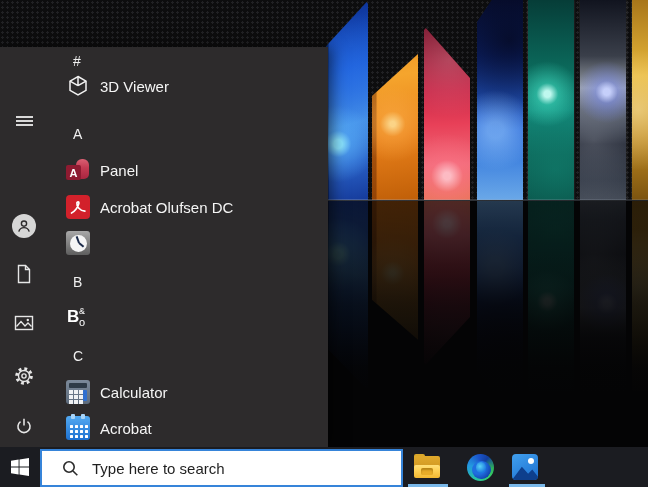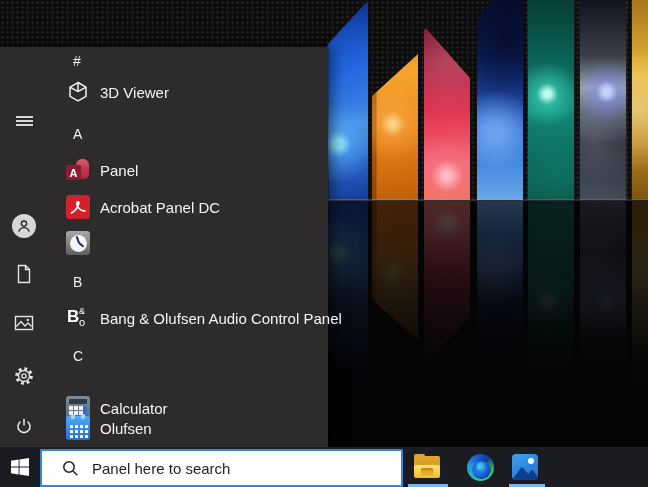--- a/index.html
+++ b/index.html
@@ -243,21 +243,21 @@
             <path d="M8.2 7.2a6.6 6.6 0 1 0 7.6 0" fill="none" stroke="#e6e6e6" stroke-width="1.7"></path>
             <line x1="12" y1="4.2" x2="12" y2="11.5" stroke="#e6e6e6" stroke-width="1.7"></line>
           </svg>
       </div>
     </div>
 
     <div class="app-list">
 
       <div class="list-header" style="top:4px;">#</div>
 
-      <div class="app-row" style="top:27px;">
+      <div class="app-row" style="top:21px;">
         <span class="app-icon">
           <svg width="24" height="24" viewBox="0 0 24 24">
               <path d="M12 2.5l8 4.6v9.2l-8 4.6-8-4.6V7.1z" fill="none" stroke="#f2f2f2" stroke-width="1.5"></path>
               <path d="M12 2.5v9.2m0 0l8-4.6m-8 4.6L4 7.1" fill="none" stroke="#f2f2f2" stroke-width="1.5"></path>
             </svg>
         </span>
         <span class="app-label">3D Viewer</span>
       </div>
 
       <div class="list-header" style="top:77px;">A</div>
@@ -270,43 +270,42 @@
         <span class="app-label">Panel</span>
       </div>
 
       <div class="app-row" style="top:142px;">
         <span class="app-icon">
           <span class="tile acrobat"></span>
           <svg style="position:absolute;inset:0;" width="24" height="24" viewBox="0 0 24 24">
               <path d="M5.5 18c2.8-1.2 6.6-5.8 7.4-9.6.35-1.7-1.7-2.2-2-.4-.55 3.4 3.1 7.8 8 8.2" fill="none" stroke="#fff" stroke-width="1.7" stroke-linecap="round"></path>
             </svg>
         </span>
-        <span class="app-label">Acrobat Panel DC</span>
+        <span class="app-label">Acrobat Olufsen DC</span>
       </div>
 
       <div class="app-row" style="top:178px;">
         <span class="app-icon clock-tile">
           <span class="clock-face"></span>
         </span>
       </div>
 
       <div class="list-header" style="top:225px;">B</div>
 
       <div class="app-row" style="top:253px;">
         <span class="app-icon bo-box">
           <span class="bo-b">B</span>
           <span class="bo-amp">&amp;</span>
           <span class="bo-o">o</span>
         </span>
-        <span class="app-label">Bang &amp; Olufsen Audio Control Panel</span>
       </div>
 
       <div class="list-header" style="top:299px;">C</div>
 
-      <div class="app-row" style="top:343px;text-align:center;">
+      <div class="app-row" style="top:327px;text-align:center;">
         <span class="app-icon calc-tile">
           <span class="calc-screen"></span>
           <span class="calc-key" style="left:3px;top:10px;"></span>
             <span class="calc-key" style="left:8px;top:10px;"></span>
             <span class="calc-key" style="left:13px;top:10px;"></span>
           <span class="calc-key" style="left:3px;top:15px;"></span>
             <span class="calc-key" style="left:8px;top:15px;"></span>
             <span class="calc-key" style="left:13px;top:15px;"></span>
           <span class="calc-key" style="left:3px;top:20px;"></span>
             <span class="calc-key" style="left:8px;top:20px;"></span>
@@ -326,21 +325,21 @@
             <span class="cal-dot" style="left:19px;top:9px;"></span>
           <span class="cal-dot" style="left:4px;top:14px;"></span>
             <span class="cal-dot" style="left:9px;top:14px;"></span>
             <span class="cal-dot" style="left:14px;top:14px;"></span>
             <span class="cal-dot" style="left:19px;top:14px;"></span>
           <span class="cal-dot" style="left:4px;top:19px;"></span>
             <span class="cal-dot" style="left:9px;top:19px;"></span>
             <span class="cal-dot" style="left:14px;top:19px;"></span>
             <span class="cal-dot" style="left:19px;top:19px;"></span>
         </span>
-        <span class="app-label">Olufsen</span>
+        <span class="app-label">Acrobat</span>
       </div>
 
     </div>
   </div>
 
   <div class="taskbar">
 
     <div class="start-btn">
       <svg class="winflag" width="18" height="18" viewBox="0 0 18 18">
         <path fill="#fff" d="M0 2.7 L7.6 1.6 V8.5 H0 Z"></path>
@@ -348,21 +347,21 @@
         <path fill="#fff" d="M0 9.5 H7.6 V16.4 L0 15.3 Z"></path>
         <path fill="#fff" d="M8.5 9.5 H18 V17.9 L8.5 16.55 Z"></path>
       </svg>
     </div>
 
     <div class="search-box">
       <svg class="glyph" width="18" height="18" viewBox="0 0 18 18">
         <circle cx="8" cy="8" r="5.2" fill="none" stroke="#2b2b2b" stroke-width="1.6"></circle>
         <line x1="12" y1="12" x2="16.3" y2="16.3" stroke="#2b2b2b" stroke-width="1.6"></line>
       </svg>
-      <span class="search-text">Panel here to search</span>
+      <span class="search-text">Type here to search</span>
     </div>
 
     <div class="tb-icon" style="left:403px;">
       <span class="folder-icon">
         <span class="folder-tab"></span>
           <span class="folder-back"></span>
         <span class="folder-front"></span>
           <span class="folder-slot"></span>
       </span>
     </div>

